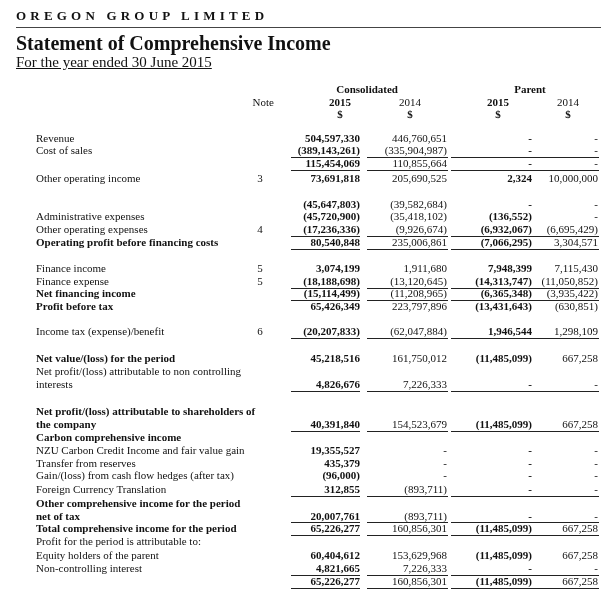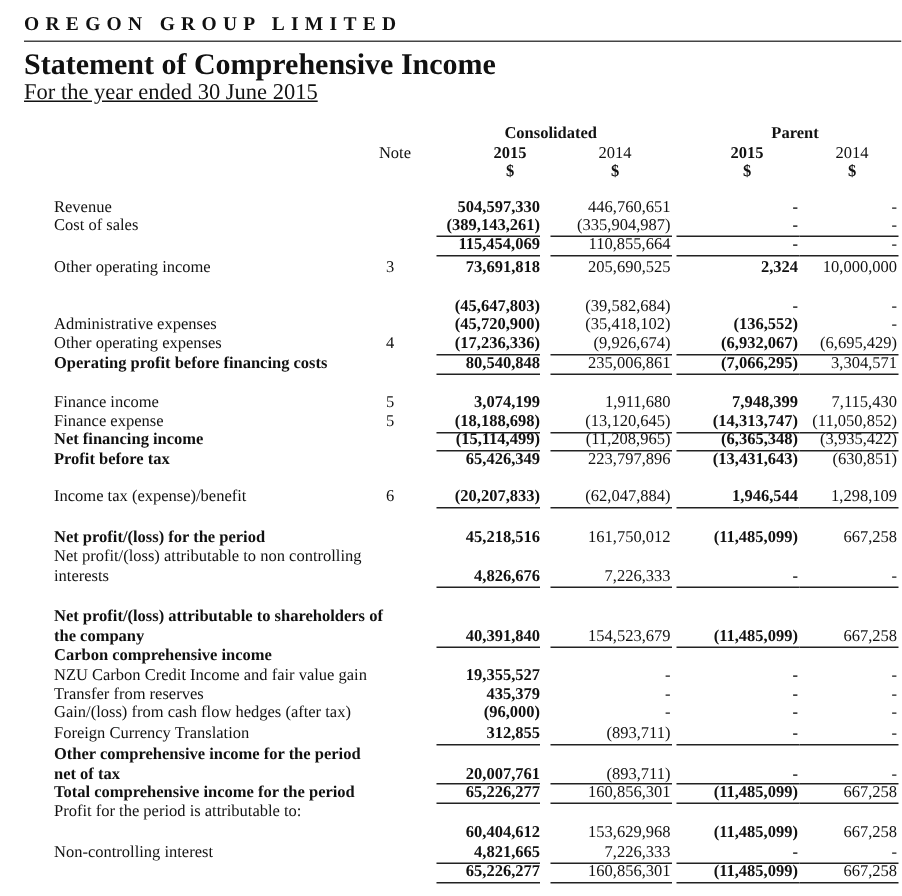--- a/index.html
+++ b/index.html
@@ -175,21 +175,21 @@
   <span class="v c2">(62,047,884)</span>
   <span class="v c3">1,946,544</span>
   <span class="v c4">1,298,109</span>
 </div>
 <div class="ul u1" style="top:338px;"></div>
 <div class="ul u2" style="top:338px;"></div>
 <div class="ul u3" style="top:338px;"></div>
 <div class="ul u4" style="top:338px;"></div>
 
 <div class="row" style="top:352px;">
-  <span class="lbl b">Net profit/(loss) for the period</span>
+  <span class="lbl b">Net value/(loss) for the period</span>
   <span class="v c1">45,218,516</span>
   <span class="v c2">161,750,012</span>
   <span class="v c3">(11,485,099)</span>
   <span class="v c4">667,258</span>
 </div>
 
 <div class="row" style="top:365px;">
   <span class="lbl">Net profit/(loss) attributable to non controlling</span>
 </div>
 <div class="row" style="top:378px;">
@@ -284,20 +284,21 @@
 <div class="ul u1" style="top:535px;"></div>
 <div class="ul u2" style="top:535px;"></div>
 <div class="ul u3" style="top:535px;"></div>
 <div class="ul u4" style="top:535px;"></div>
 
 <div class="row" style="top:535px;">
   <span class="lbl">Profit for the period is attributable to:</span>
 </div>
 
 <div class="row" style="top:549px;">
+  <span class="lbl">Equity holders of the parent</span>
   <span class="v c1">60,404,612</span>
   <span class="v c2">153,629,968</span>
   <span class="v c3">(11,485,099)</span>
   <span class="v c4">667,258</span>
 </div>
 
 <div class="row" style="top:562px;">
   <span class="lbl">Non-controlling interest</span>
   <span class="v c1">4,821,665</span>
   <span class="v c2">7,226,333</span>

